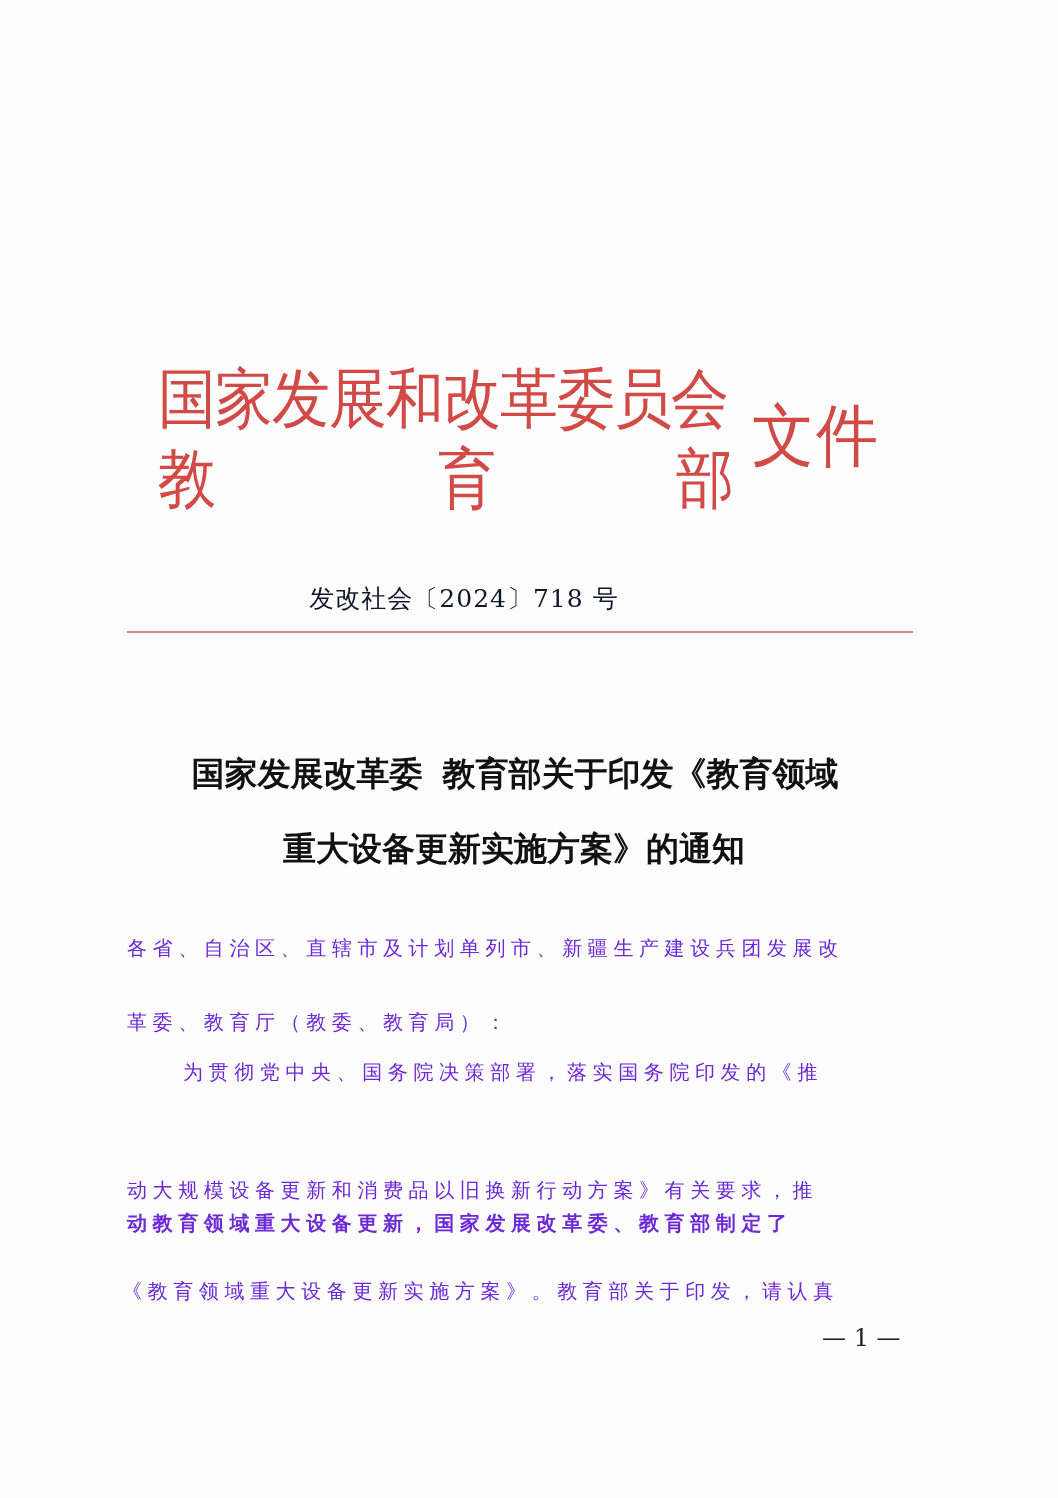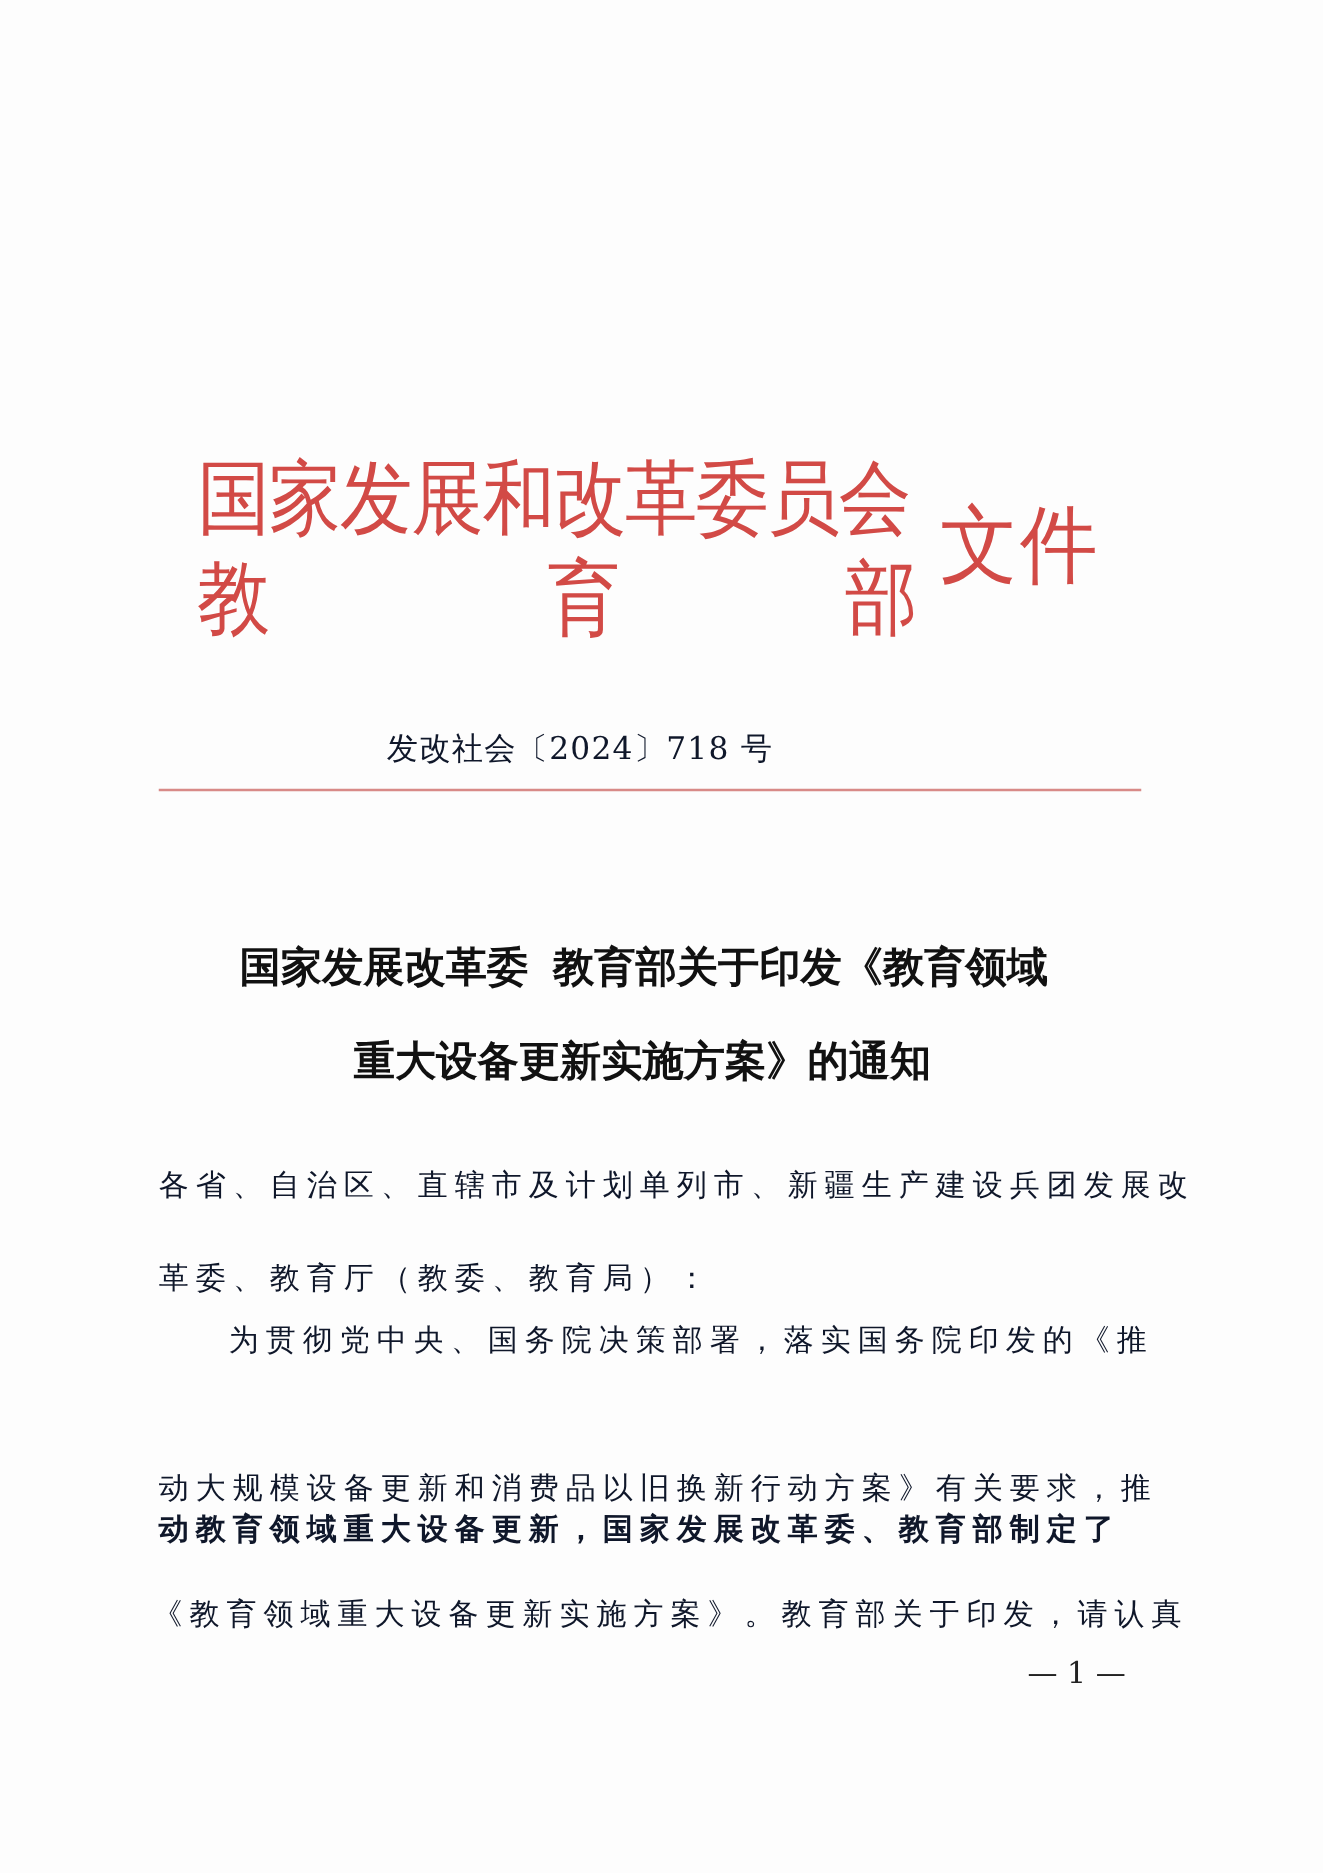--- a/index.html
+++ b/index.html
@@ -17,21 +17,21 @@
   .hdr-row2 { top: 438px; font-size: 58px; line-height: 72px; transform: scaleY(1.12); transform-origin: top left; }
   .hdr-wenjian { left: 752px; top: 394px; font-size: 62px; line-height: 76px; letter-spacing: 2px; transform: scaleY(1.1); transform-origin: top left; }
   .docnum { left: 0; width: 964px; top: 582px; text-align: center; font-size: 25px; color: #0f172a; letter-spacing: 1px; padding-left: 0; }
   .docnum span { display: inline-block; margin-left: -36px; }
   .redline { left: 127px; top: 631px; width: 786px; height: 2px; background: #d88a88; }
   .title { left: 0; width: 1058px; text-align: center; font-size: 33px; font-weight: bold; color: #111; white-space: nowrap; font-family: Liberation Mono, monospace; }
   .title1 { top: 752px; }
   .title1 span { display: inline-block; margin-left: -28px; }
   .title2 { top: 811px; margin-top: 16px; }
   .title2 span { display: inline-block; margin-left: -30px; }
-  .body-line { left: 127px; width: 790px; font-size: 24px; color: #0f172a; white-space: nowrap; line-height: 40px; letter-spacing: 5.6px; }
+  .body-line { left: 127px; width: 790px; font-size: 20px; color: #6d28d9; white-space: nowrap; line-height: 40px; letter-spacing: 5.6px; }
   .pageno { left: 822px; top: 1324px; font-size: 24px; color: #222; white-space: nowrap; }
 </style>
 </head>
 <body>
 
 <div>
 
   <div class="abs hdr hdr-row1">国家发展和改革委员会</div>
   <div class="abs hdr hdr-row2" style="left:158px;">教</div>
   <div class="abs hdr hdr-row2" style="left:438px;">育</div>

